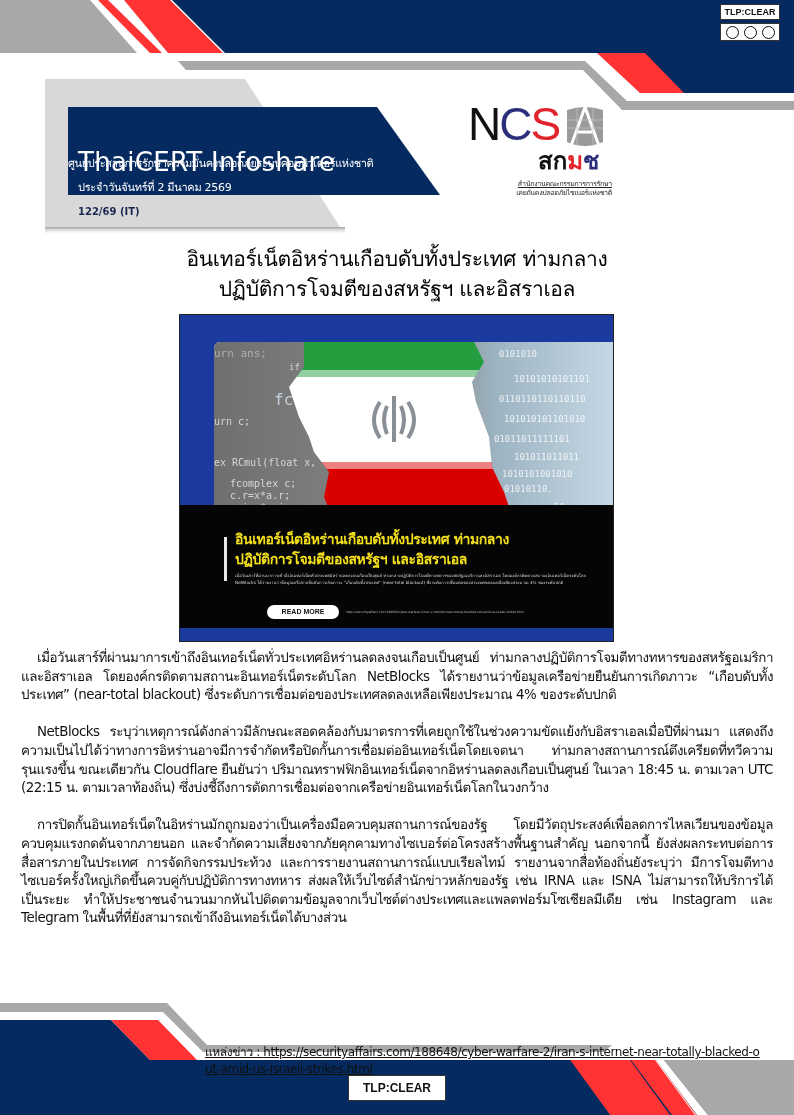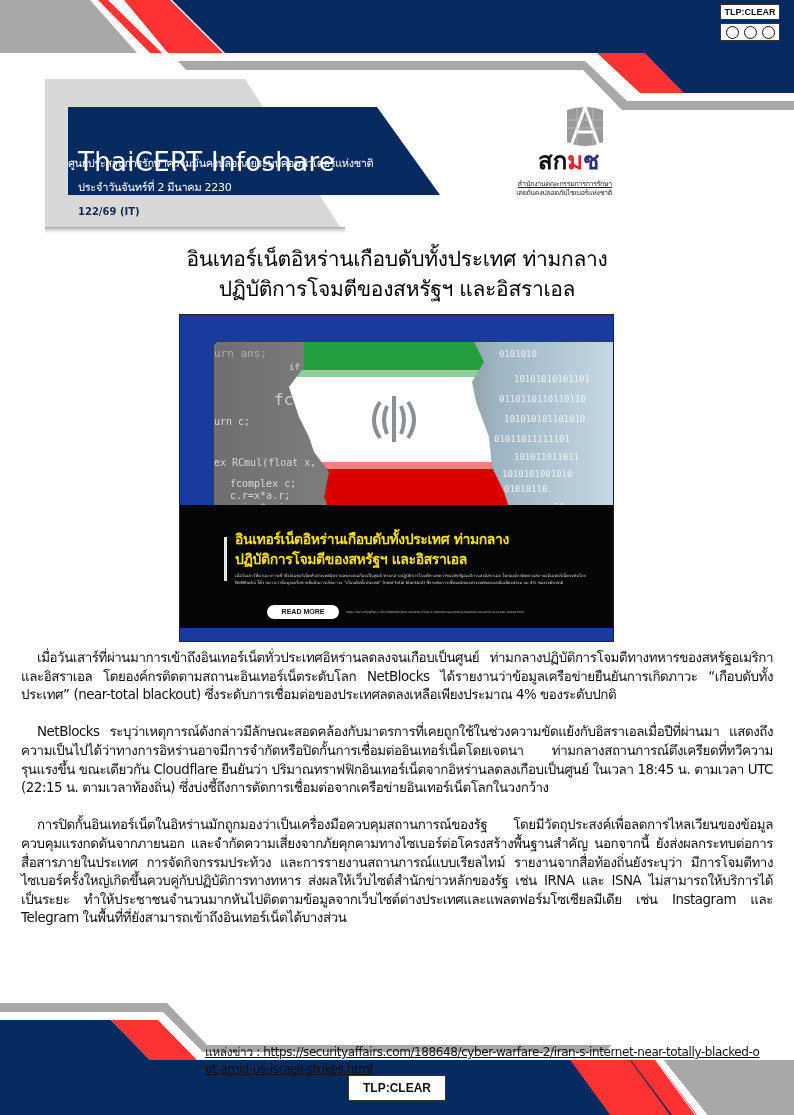--- a/index.html
+++ b/index.html
@@ -109,24 +109,25 @@
       <stop offset="0" stop-color="#555" stop-opacity="0.55"></stop>
       <stop offset="1" stop-color="#fff" stop-opacity="0"></stop>
     </linearGradient>
   </defs>
   <polygon points="5,4 205,4 300,152 5,152" fill="#d8d8d8"></polygon>
   <rect x="5" y="152" width="300" height="8" fill="url(#shadowG)"></rect>
   <polygon points="28,32 337,32 400,120 28,120" fill="#052a5f"></polygon>
 </svg>
 <div class="card-title">ThaiCERT Infoshare</div>
 <div class="card-sub">ศูนย์ประสานการรักษาความมั่นคงปลอดภัยระบบคอมพิวเตอร์แห่งชาติ</div>
-<div class="card-date">ประจำวันจันทร์ที่ 2 มีนาคม 2230</div>
+<div class="card-date">ประจำวันจันทร์ที่ 2 มีนาคม 2569</div>
 <div class="card-docno">122/69 (IT)</div>
 
 <div class="logo">
+  <div class="logo-ncsa"><span class="n">N</span><span class="c">C</span><span class="s">S</span></div>
   <svg class="logo-shield" viewBox="0 0 40 45">
     <path d="M2,6 Q20,0 38,6 L38,38 Q20,46 2,38 Z" fill="#9a9a9a"></path>
     <path d="M20,3 L6,42 M20,3 L34,42 M11,28 L29,28" stroke="#fff" stroke-width="3" fill="none"></path>
     <path d="M2,16 L38,16 M2,24 L38,24 M12,4 L12,42 M28,4 L28,42" stroke="#c8c8c8" stroke-width="0.7" fill="none"></path>
   </svg>
   <div class="logo-thai"><span>ส</span><span>ก</span><span class="m">ม</span><span class="k">ช</span></div>
   <div class="logo-line1">สำนักงานคณะกรรมการการรักษา</div>
   <div class="logo-line2">เคยถั่นคงปลอดภัยไซเบอร์แห่งชาติ</div>
 </div>
 

